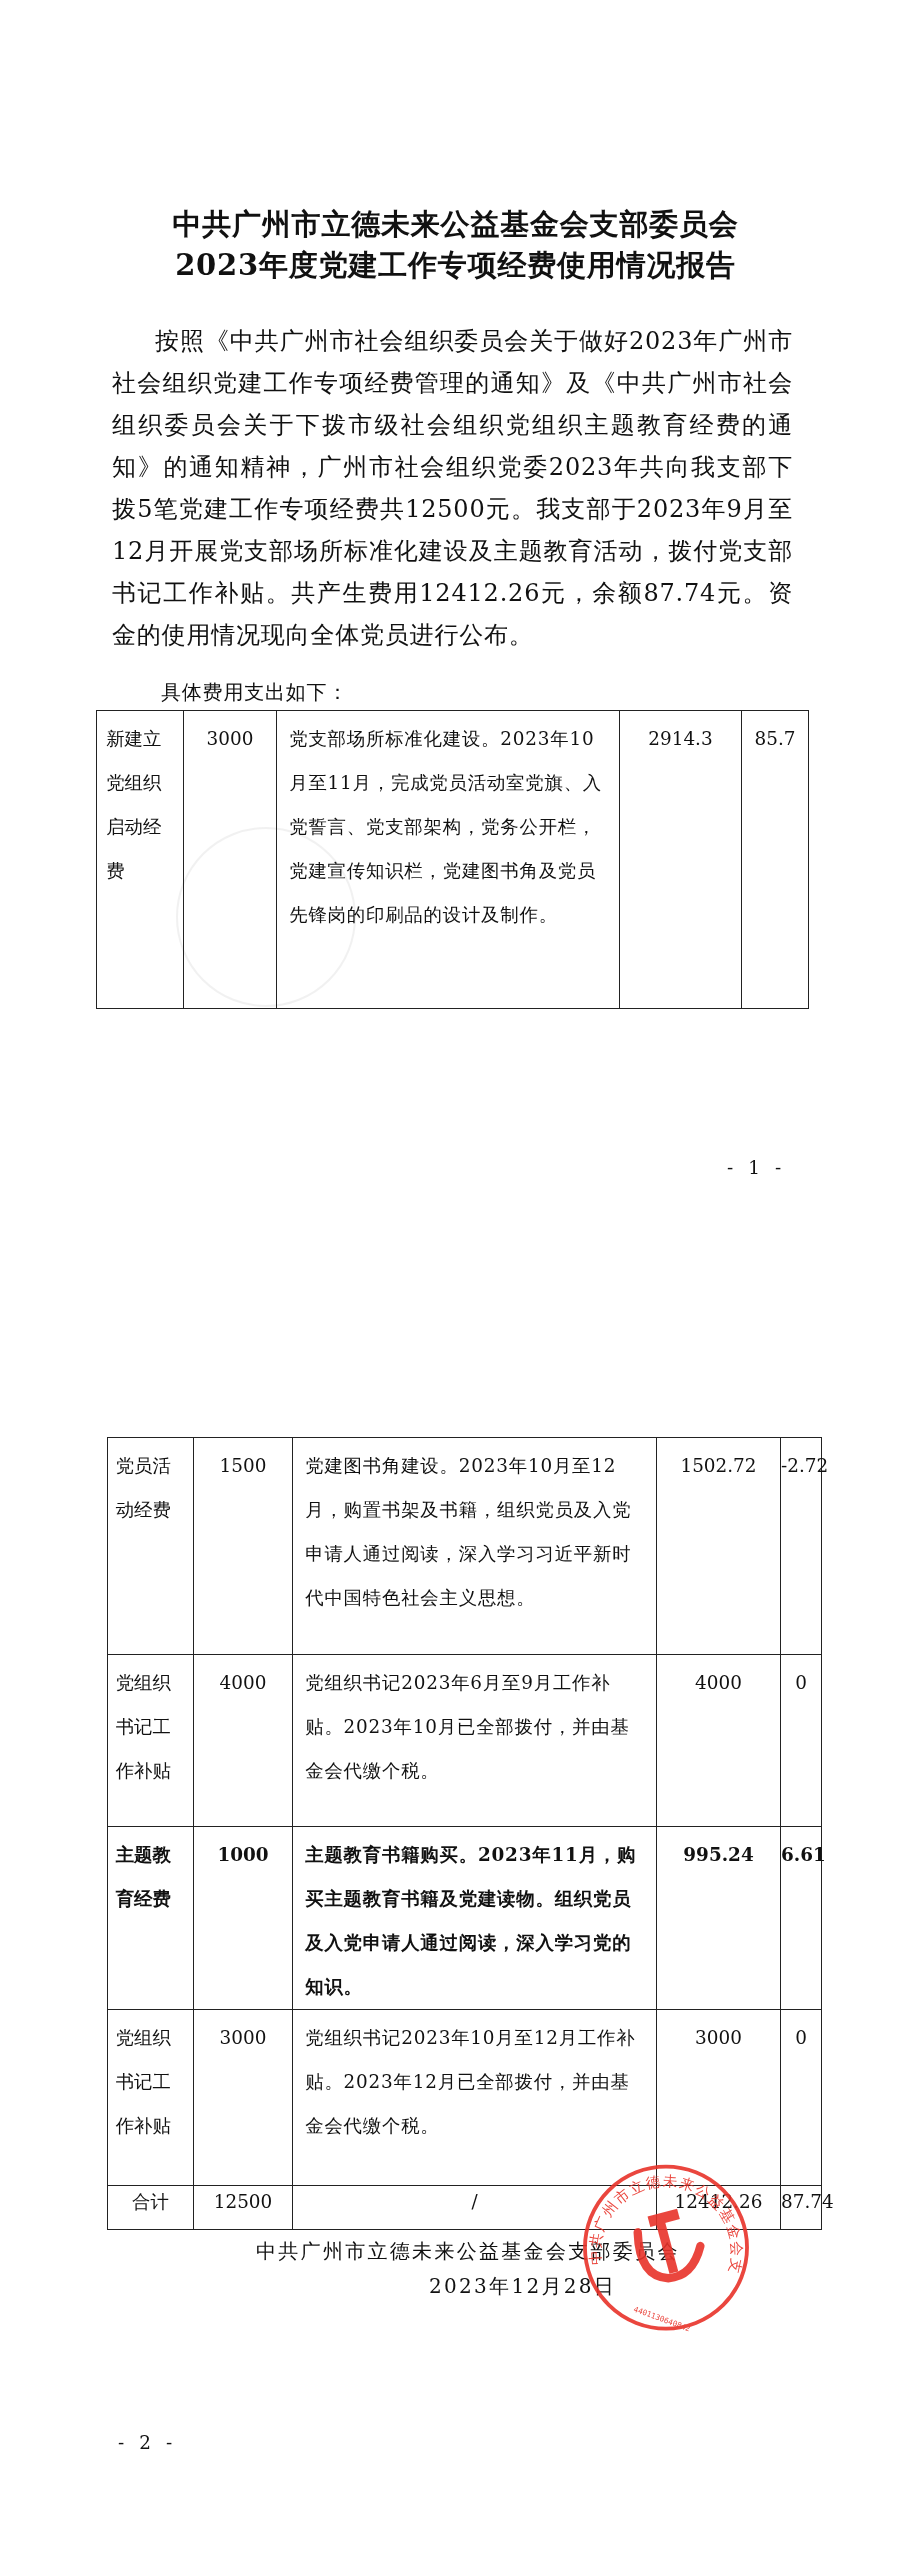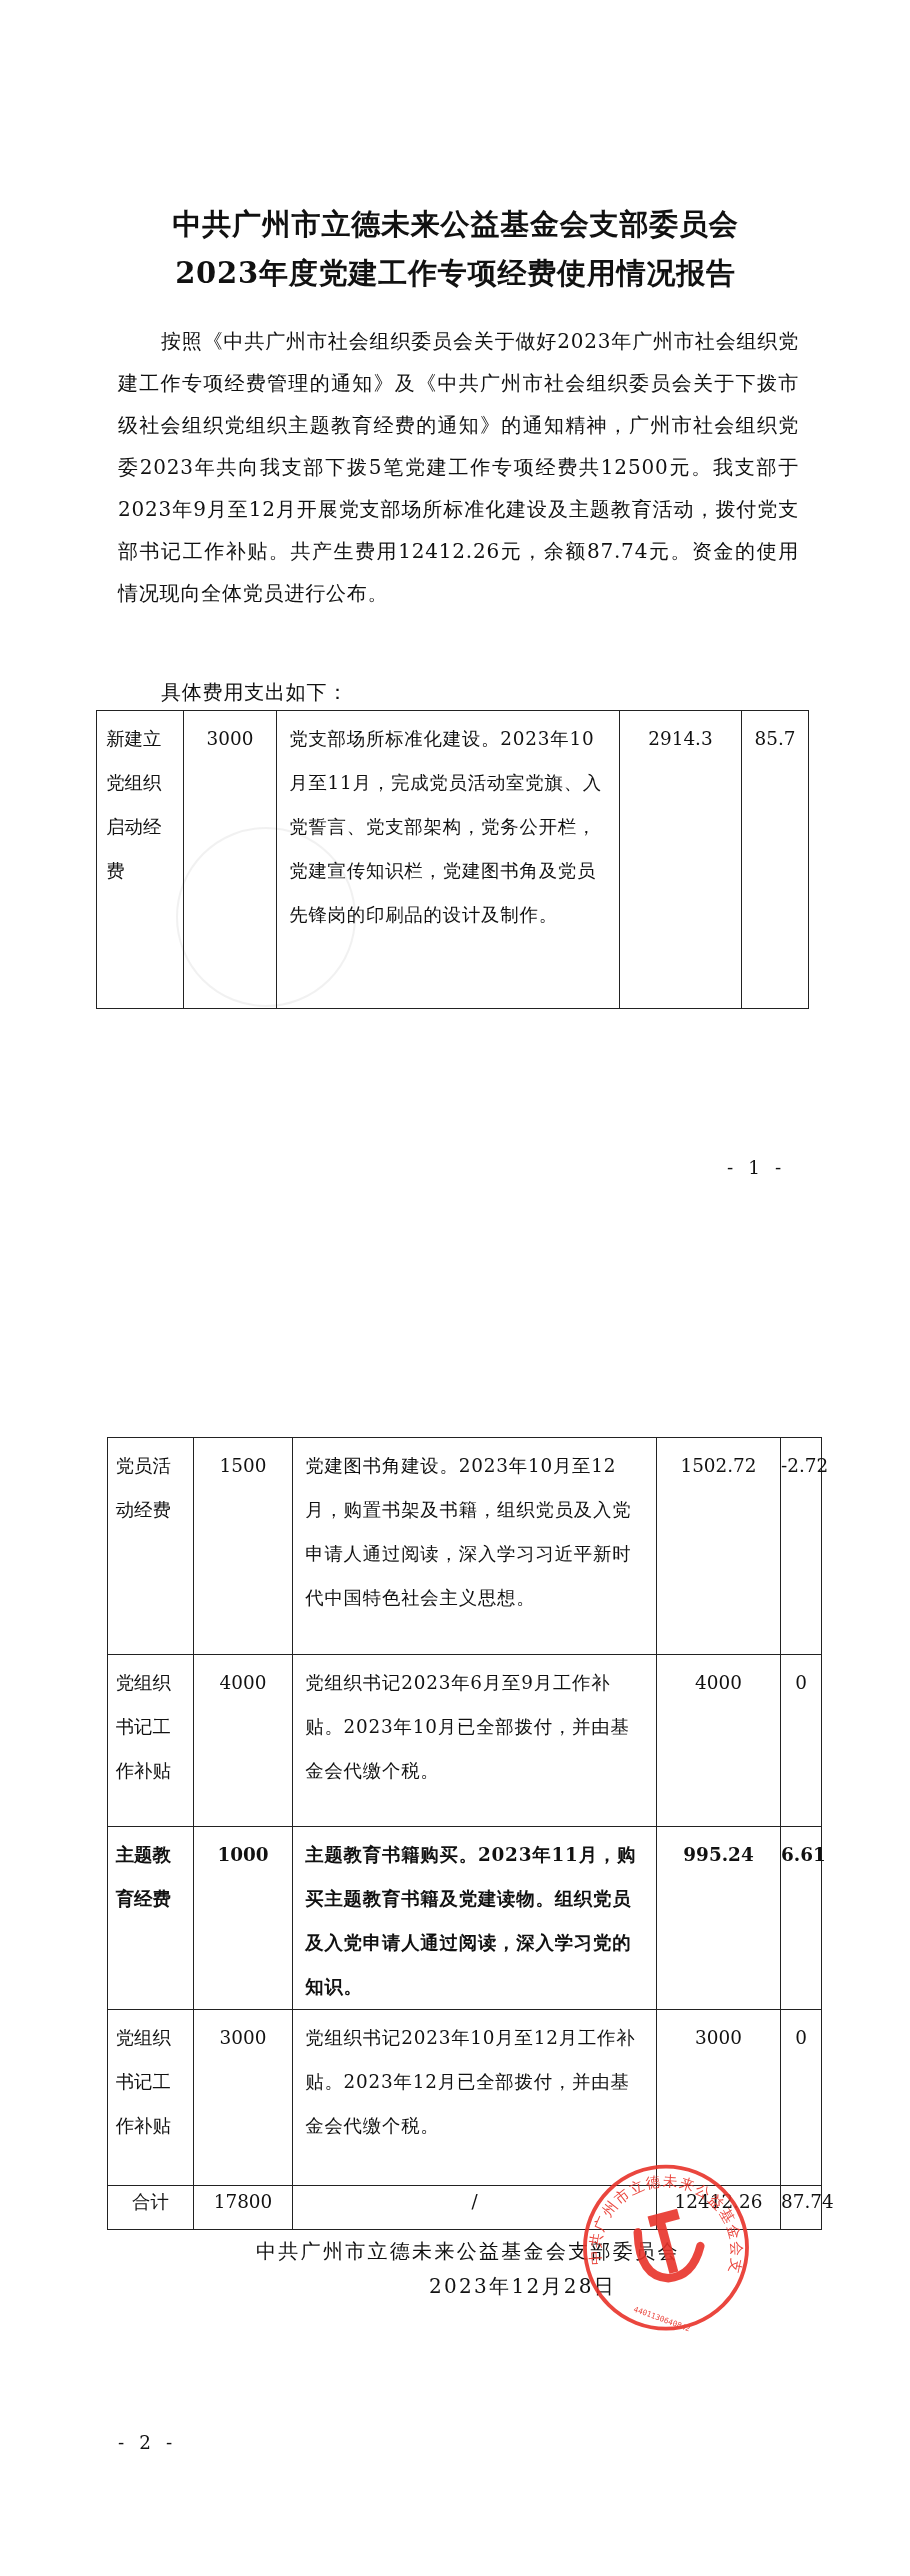--- a/index.html
+++ b/index.html
@@ -8,22 +8,22 @@
     background: #ffffff; color: #111;
     font-family: "DejaVu Serif", "Liberation Serif", serif;
   }
   .page { position: absolute; left: 0; width: 911px; background: #fff; }
   .title {
     position: absolute; left: 0; width: 911px; text-align: center;
     font-family: "DejaVu Serif", "Liberation Serif", serif;
     font-weight: bold; font-size: 29px; line-height: 38px; letter-spacing: 0.8px;
   }
   .para {
-    position: absolute; left: 118px; width: 681px;
-    font-size: 20px; line-height: 42px; text-align: justify;
+    position: absolute; left: 112px; width: 681px;
+    font-size: 24px; line-height: 42px; text-align: justify;
     text-indent: 43px; letter-spacing: 0.8px;
   }
   .intro-line {
     position: absolute; left: 161px; font-size: 20px; line-height: 31px; letter-spacing: 0.8px;
   }
   table.fees {
     position: absolute; border-collapse: collapse; table-layout: fixed;
     font-size: 18.4px;
   }
   table.fees td, table.fees th {
@@ -43,21 +43,21 @@
   .stamp {
     position: absolute; left: 578px; top: 2162px; width: 176px; height: 172px;
     opacity: 0.9;
   }
 </style>
 </head>
 <body>
 
 <div class="page" style="top:0;height:1240px;">
   <div class="title" style="top:205px;">中共广州市立德未来公益基金会支部委员会</div>
-  <div class="title" style="top:254px;">2023年度党建工作专项经费使用情况报告</div>
+  <div class="title" style="top:246px;">2023年度党建工作专项经费使用情况报告</div>
 
   <div class="para" style="top:320px;">按照《中共广州市社会组织委员会关于做好2023年广州市社会组织党建工作专项经费管理的通知》及《中共广州市社会组织委员会关于下拨市级社会组织党组织主题教育经费的通知》的通知精神，广州市社会组织党委2023年共向我支部下拨5笔党建工作专项经费共12500元。我支部于2023年9月至12月开展党支部场所标准化建设及主题教育活动，拨付党支部书记工作补贴。共产生费用12412.26元，余额87.74元。资金的使用情况现向全体党员进行公布。</div>
 
   <div class="intro-line" style="top:677px;">具体费用支出如下：</div>
 
   <div class="watermark"></div>
 
   <table class="fees" style="left:96px;top:710px;width:713px;">
     <colgroup>
       <col style="width:87px">
@@ -113,21 +113,21 @@
     </tr>
     <tr style="height:176px;">
       <td class="c-name" style="padding:6.1px 7.7px 0;">党组织书记工作补贴</td>
       <td class="c-num">3000</td>
       <td class="c-desc">党组织书记2023年10月至12月工作补贴。2023年12月已全部拨付，并由基金会代缴个税。</td>
       <td class="c-num">3000</td>
       <td class="c-num">0</td>
     </tr>
     <tr class="row-total" style="height:44px;">
       <td>合计</td>
-      <td>17800</td>
+      <td>12500</td>
       <td>/</td>
       <td>12412.26</td>
       <td style="white-space:nowrap;">87.74</td>
     </tr>
   </tbody>
     </table>
 
   <div class="sig" style="left:256px;top:937px;">中共广州市立德未来公益基金会支部委员会</div>
   <div class="sig" style="left:429px;top:972px;">2023年12月28日</div>
 

